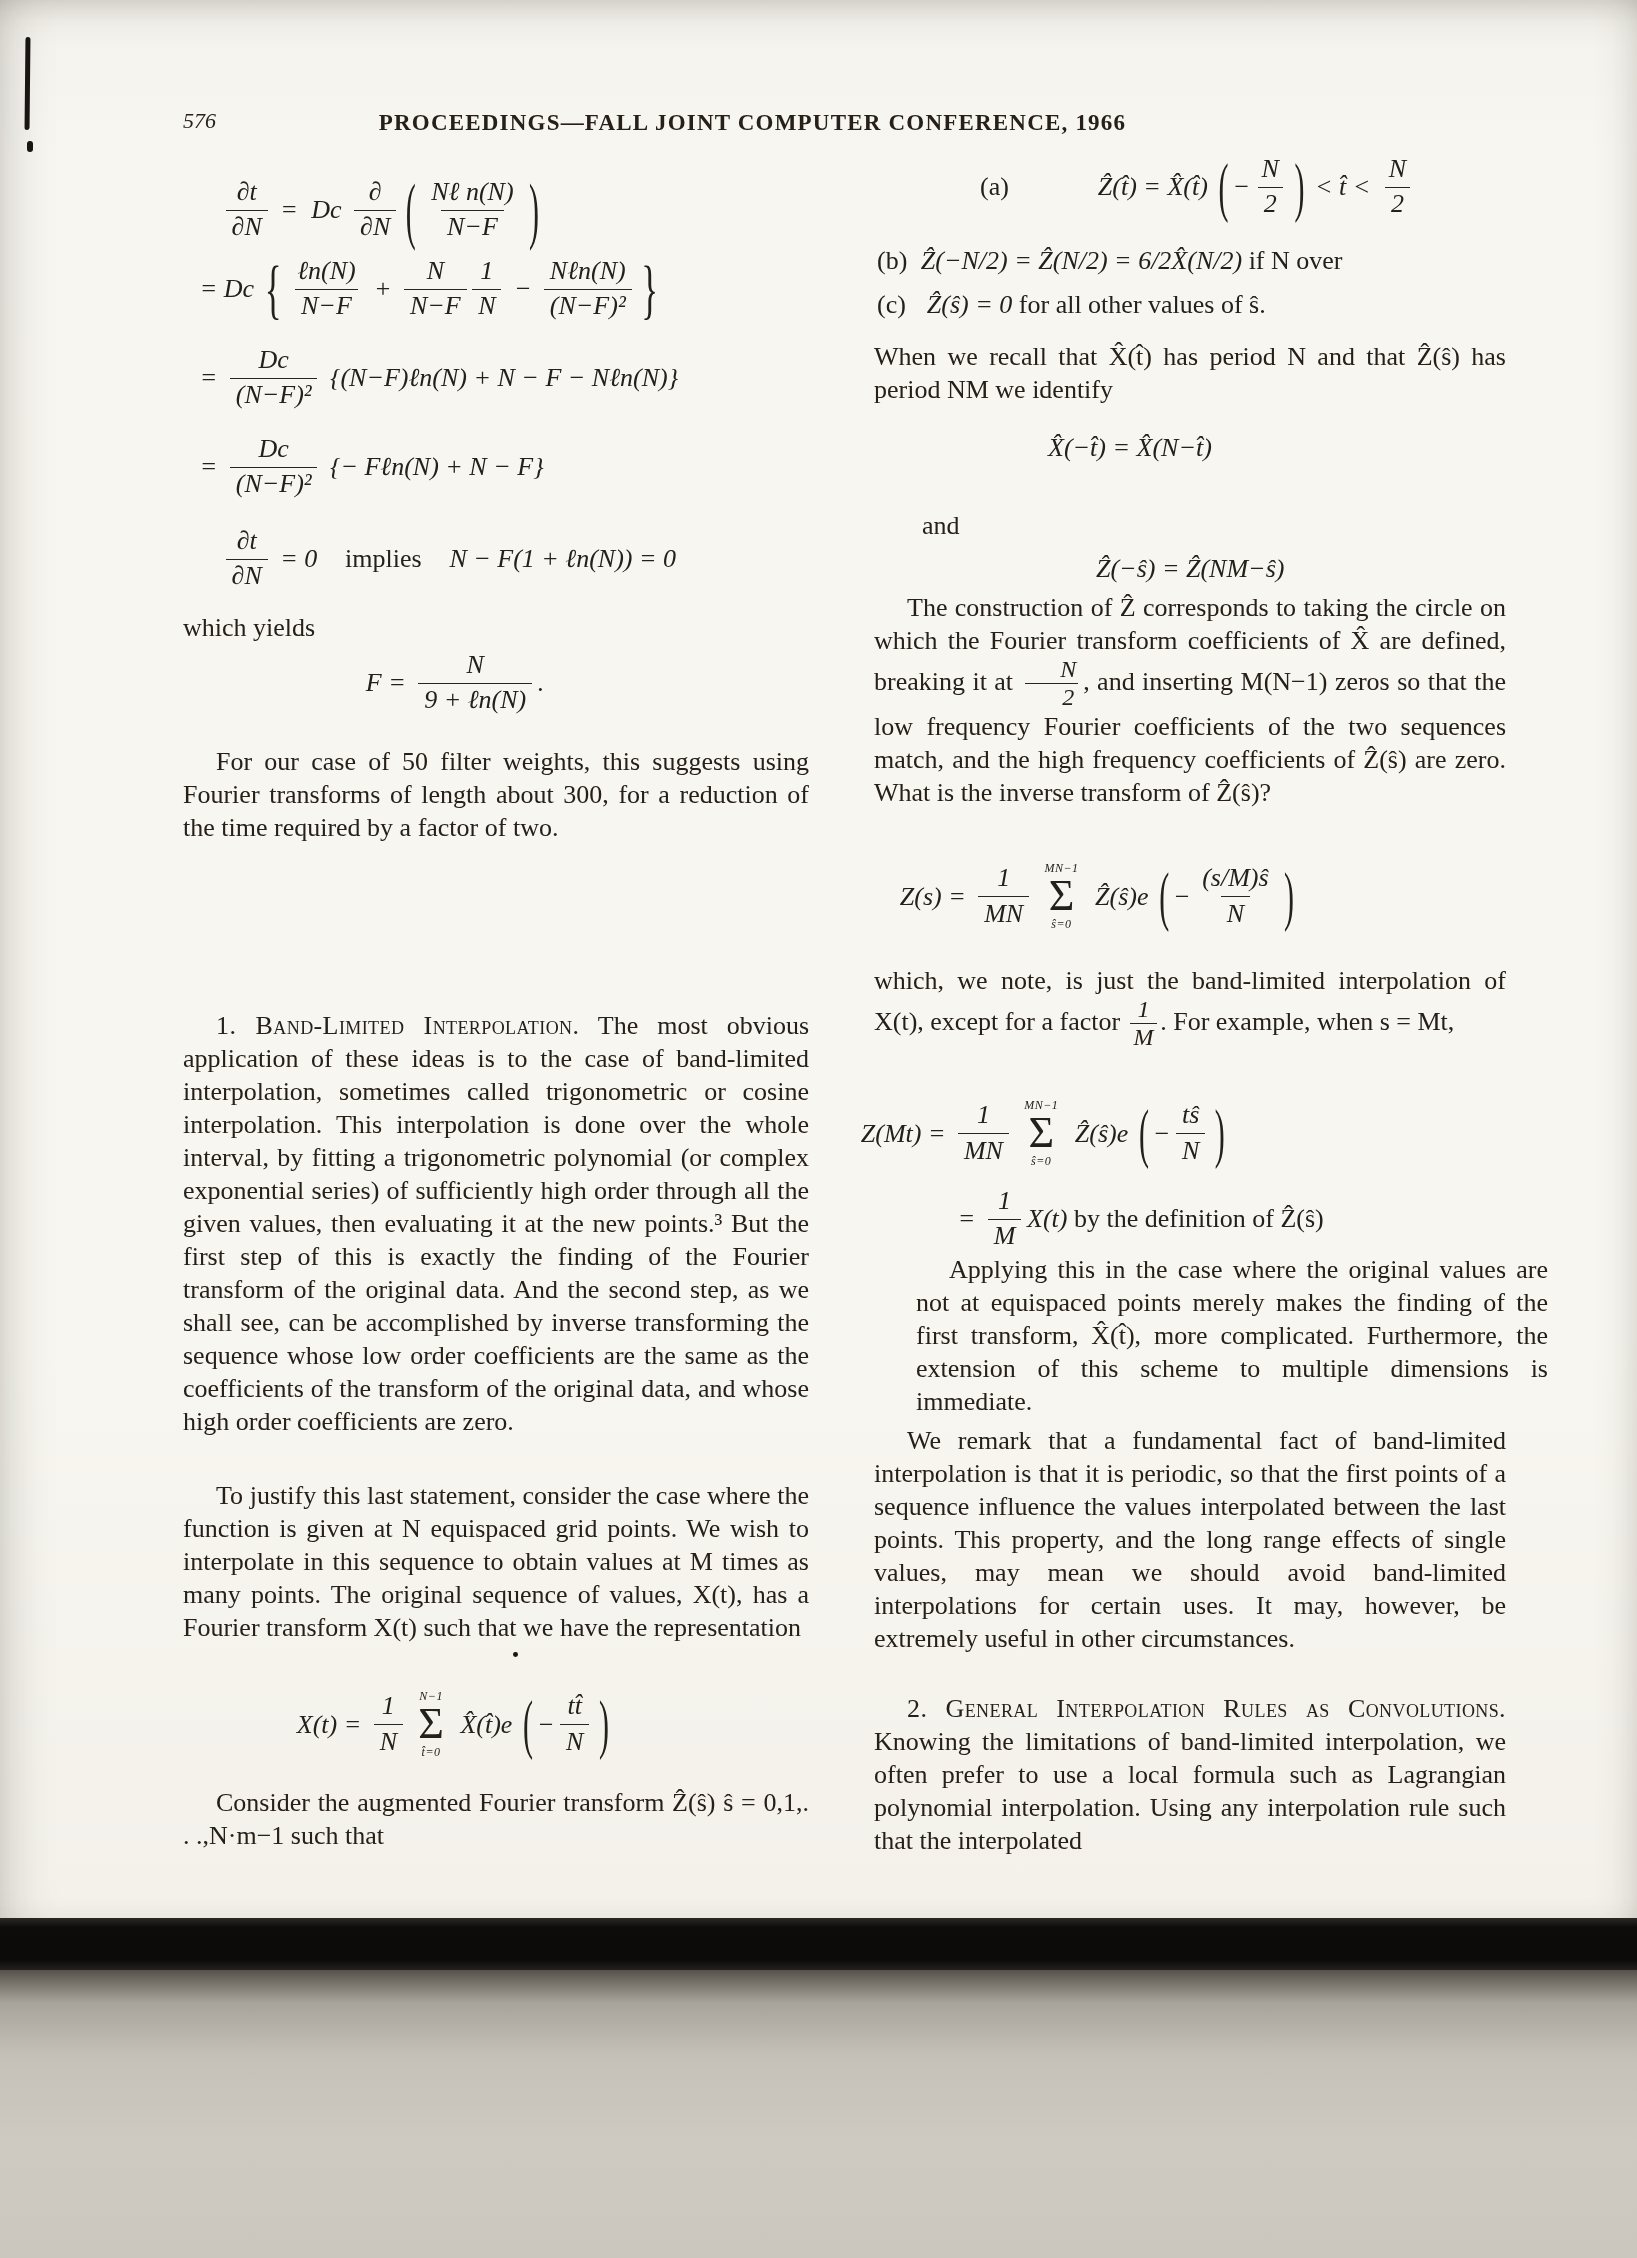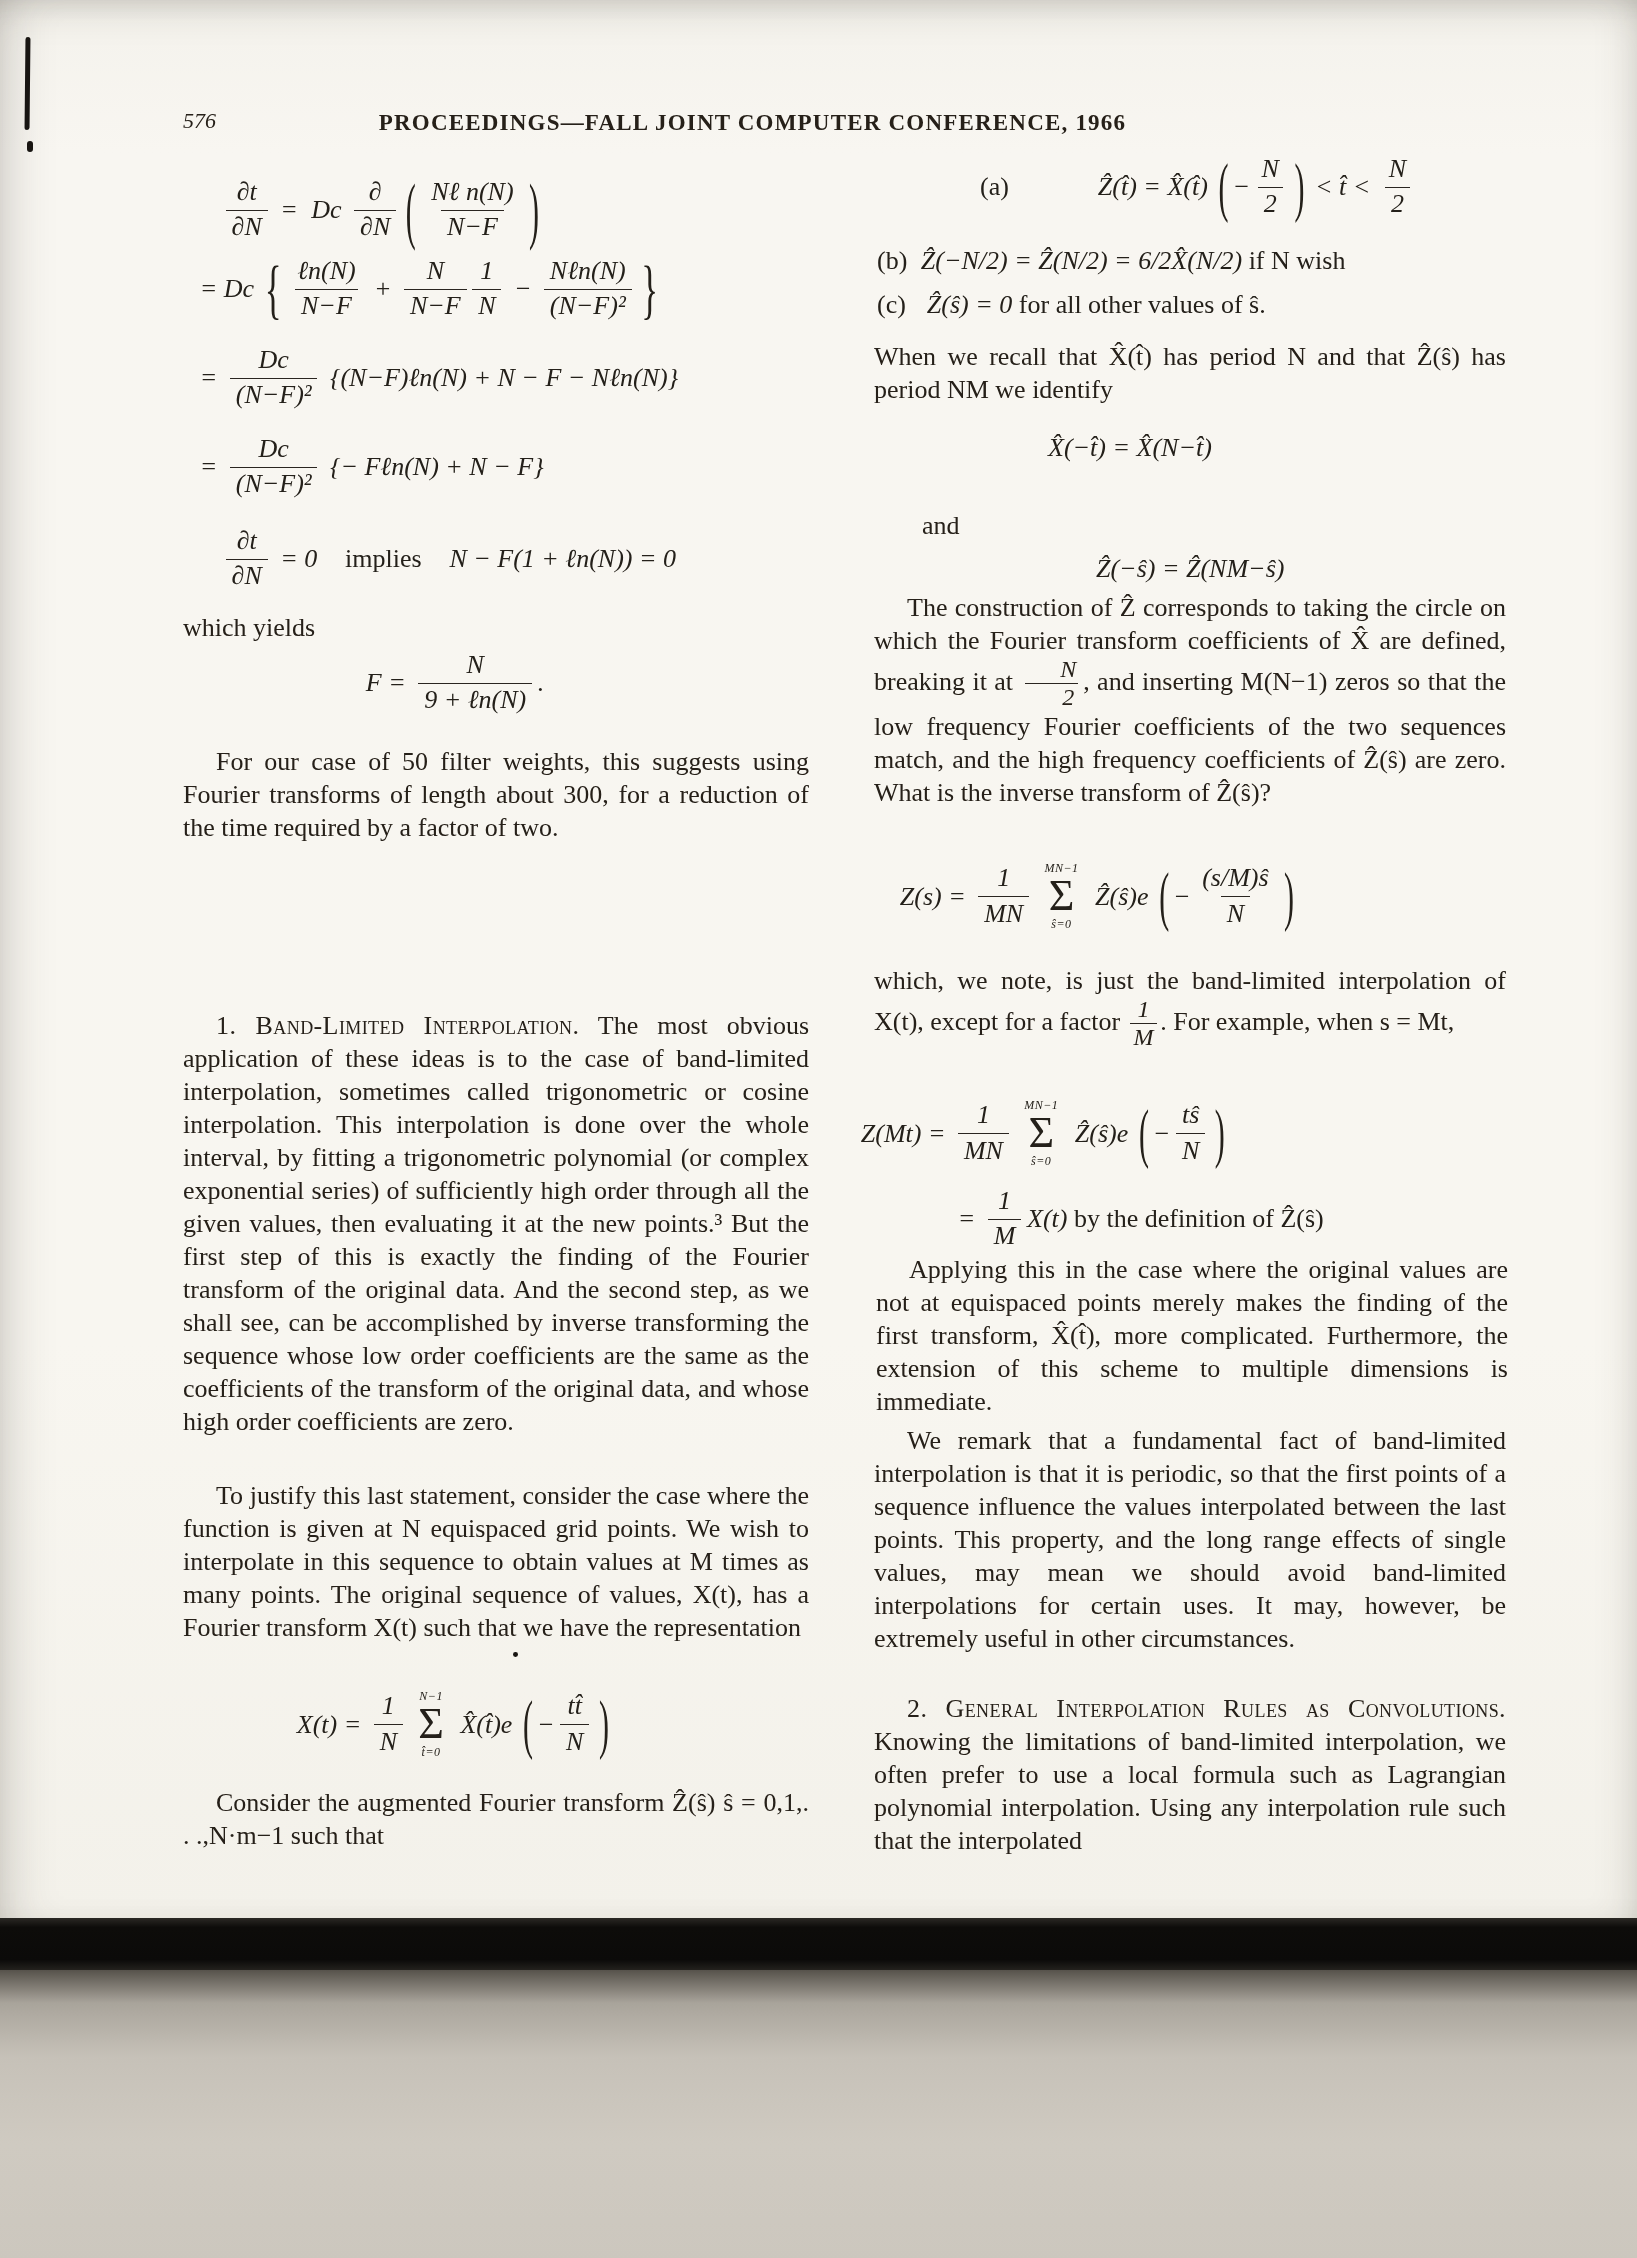--- a/index.html
+++ b/index.html
@@ -178,21 +178,21 @@
     <span class="tok">&lt; t̂ &lt;</span>
     <span class="frac">
         <span class="num">N</span>
         <span class="den">2</span>
       </span>
   </div>
 
   <div class="eq" style="left:877px;top:245px;">
     <span class="rm">(b)</span>
     <span style="margin-left:13.5px;">Ẑ(−N/2) = Ẑ(N/2) = 6/2X̂(N/2)</span>
-    <span class="rm" style="white-space:pre;"> if N wish</span>
+    <span class="rm" style="white-space:pre;"> if N over</span>
   </div>
 
   <div class="eq" style="left:877px;top:289px;">
     <span class="rm">(c)</span>
     <span style="margin-left:21px;">Ẑ(ŝ) = 0</span>
     <span class="rm" style="white-space:pre;"> for all other values of ŝ.</span>
   </div>
 
   <div class="para rcol" style="left:874px;top:340px;">When we recall that X̂(t̂) has period N and that Ẑ(ŝ) has period NM we identify</div>
 
@@ -265,21 +265,21 @@
   <div class="eq" style="left:951px;top:1186px;">
     <span class="tok">=</span>
     <span class="frac">
         <span class="num">1</span>
         <span class="den">M</span>
       </span>
     <span>X(t)</span>
     <span class="rm" style="white-space:pre;"> by the definition of Ẑ(ŝ)</span>
   </div>
 
-  <div class="para rcol indent" style="left:876px;top:1253px;">Applying this in the case where the original values are not at equispaced points merely makes the finding of the first transform, X̂(t̂), more complicated. Furthermore, the extension of this scheme to multiple dimensions is immediate.</div>
+  <div class="para rcol indent" style="left:916px;top:1253px;">Applying this in the case where the original values are not at equispaced points merely makes the finding of the first transform, X̂(t̂), more complicated. Furthermore, the extension of this scheme to multiple dimensions is immediate.</div>
 
   <div class="para rcol indent" style="left:874px;top:1424px;">We remark that a fundamental fact of band-limited interpolation is that it is periodic, so that the first points of a sequence influence the values interpolated between the last points. This property, and the long range effects of single values, may mean we should avoid band-limited interpolations for certain uses. It may, however, be extremely useful in other circumstances.</div>
 
   <div class="para rcol indent" style="left:874px;top:1692px;">
     <span class="lead-sc">2. General Interpolation Rules as Convolutions.</span><span> Knowing the limitations of band-limited interpolation, we often prefer to use a local formula such as Lagrangian polynomial interpolation. Using any interpolation rule such that the interpolated</span>
   </div>
 
 </div>
 
 <div id="scan-bar"></div>

